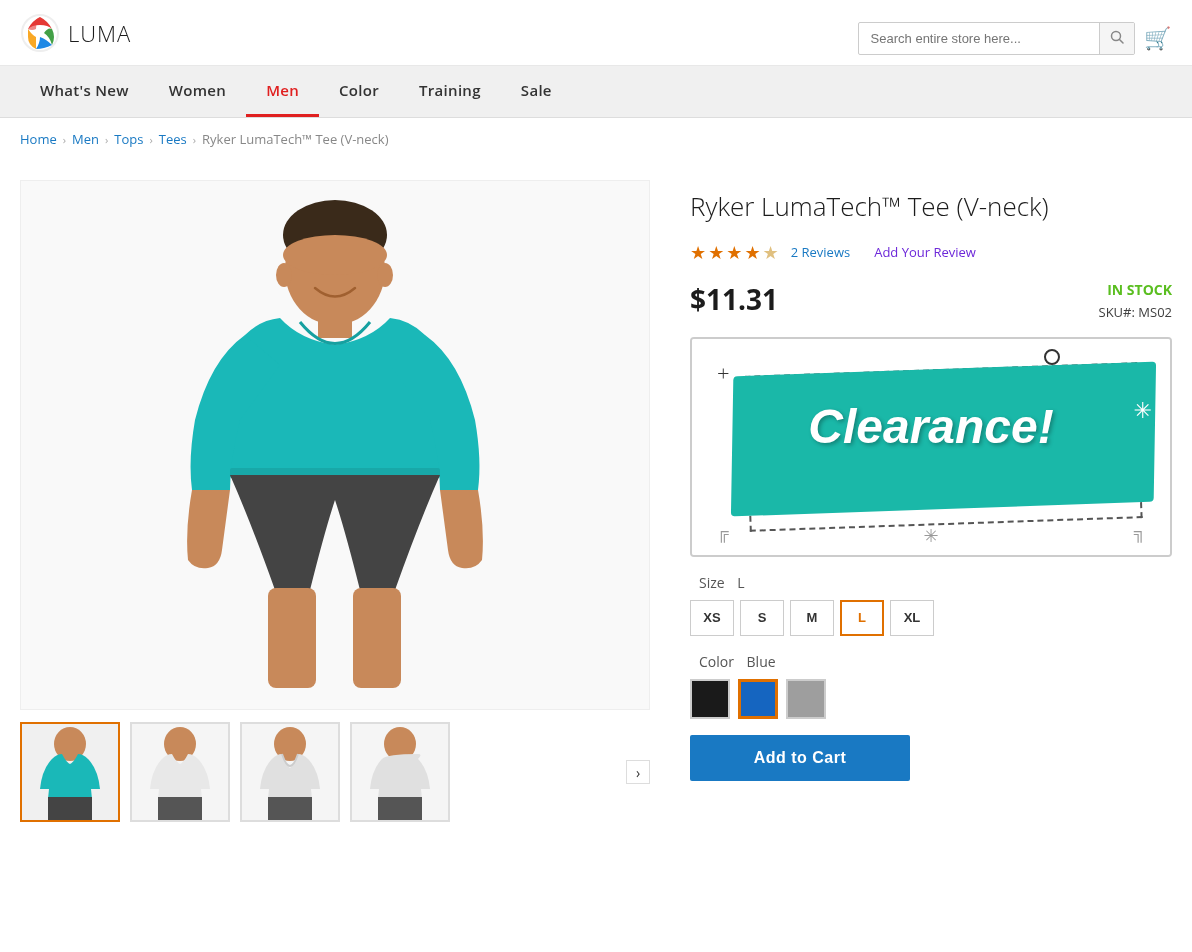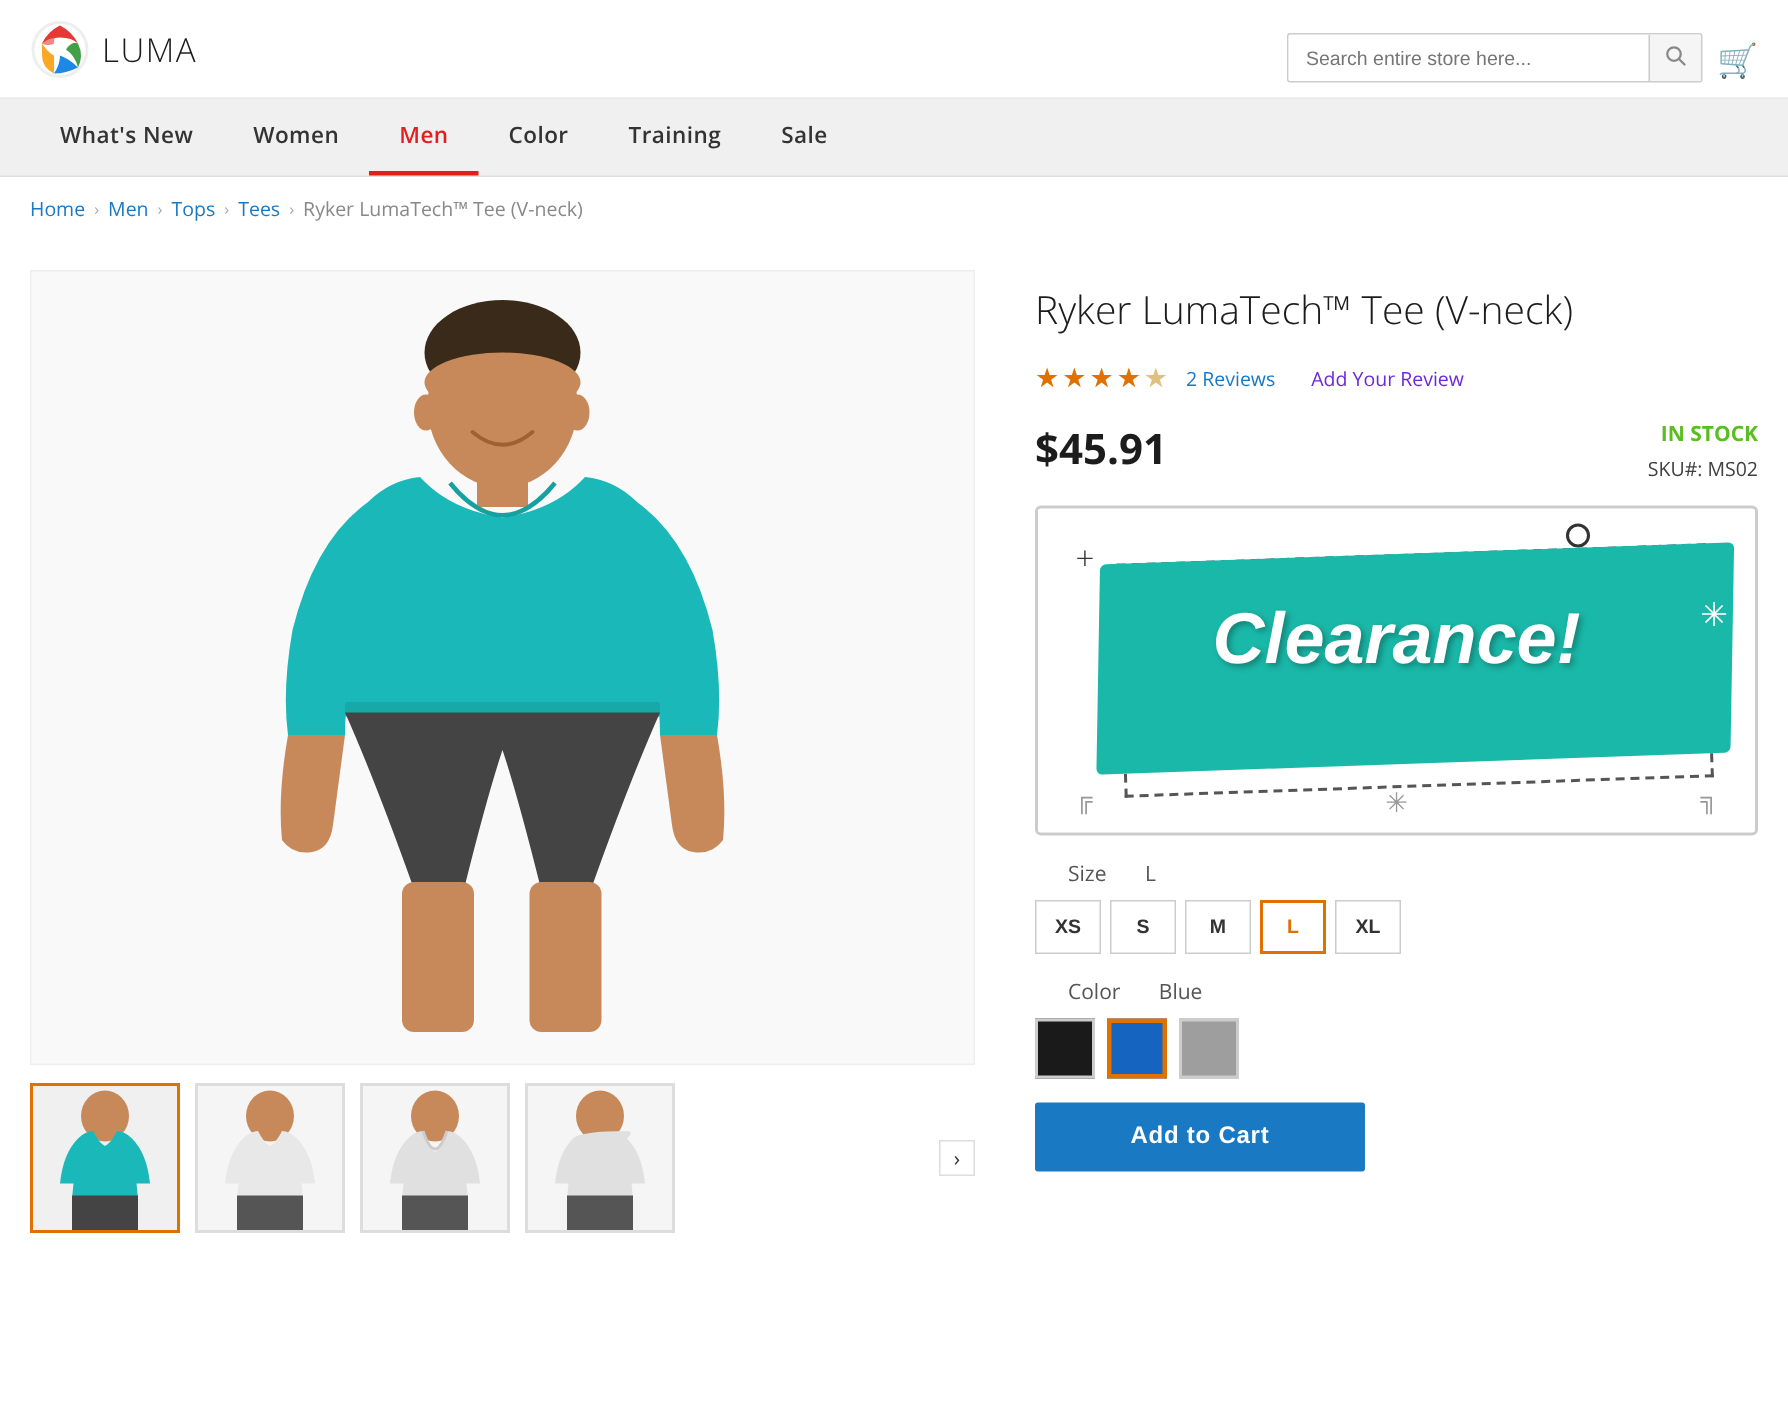--- a/index.html
+++ b/index.html
@@ -3,21 +3,21 @@
   <meta charset="utf-8">
   <style>
     * { box-sizing: border-box; margin: 0; padding: 0; }
     body { font-family: 'Open Sans', Arial, sans-serif; font-size: 14px; color: #333; background: #fff; }
 
     
     .header { display: flex; align-items: center; justify-content: space-between; padding: 10px 20px; background: #fff; border-bottom: 1px solid #e8e8e8; }
     .logo { display: flex; align-items: center; gap: 8px; cursor: pointer; }
     .logo-icon { width: 40px; height: 40px; }
     .logo-text { font-size: 22px; font-weight: 300; color: #1c1c1c; letter-spacing: 1px; text-transform: uppercase; }
-    .header-right { display: flex; align-items: flex-end; gap: 10px; margin-top: 12px; }
+    .header-right { display: flex; align-items: flex-start; gap: 10px; margin-top: 12px; }
     .search-bar { display: flex; align-items: center; border: 1px solid #ccc; border-radius: 2px; overflow: hidden; }
     .search-input { border: none; outline: none; padding: 7px 12px; width: 240px; font-size: 13px; color: #888; }
     .search-btn { background: #f5f5f5; border: none; border-left: 1px solid #ccc; padding: 7px 10px; cursor: pointer; color: #888; }
     .cart-icon { font-size: 22px; color: #555; cursor: pointer; position: relative; }
 
     
     .nav { background: #f0f0f0; border-bottom: 1px solid #ddd; }
     .nav ul { display: flex; list-style: none; padding: 0 20px; }
     .nav ul li a { display: block; padding: 14px 20px; font-size: 15px; color: #333; text-decoration: none; font-weight: 600; letter-spacing: 0.3px; }
     .nav ul li.active a { color: #e02020; border-bottom: 3px solid #e02020; }
@@ -72,21 +72,21 @@
     .clearance-green-shape { position: absolute; top: 30px; left: 40px; right: 15px; height: 140px; background: #1ab8a8; transform: rotate(-2deg) skewX(-3deg); border-radius: 4px; }
     .clearance-text { position: absolute; top: 60px; left: 0; right: 0; text-align: center; font-size: 48px; font-weight: 900; color: #fff; font-style: italic; text-shadow: 2px 2px 4px rgba(0,0,0,0.3); z-index: 10; font-family: Impact, Arial Black, sans-serif; }
     .clearance-asterisk-right { position: absolute; top: 55px; right: 18px; font-size: 22px; color: #fff; z-index: 11; }
     .clearance-bottom-left { position: absolute; bottom: 12px; left: 25px; font-size: 16px; color: #999; }
     .clearance-bottom-right { position: absolute; bottom: 12px; right: 25px; font-size: 16px; color: #999; }
     .clearance-asterisk-bottom { position: absolute; bottom: 8px; left: 50%; transform: translateX(-50%); font-size: 18px; color: #999; }
 
     
     .option-section { margin-bottom: 16px; }
     .option-label { font-size: 14px; font-weight: 700; color: #333; margin-bottom: 8px; }
-    .option-label span { font-weight: 400; color: #555; margin-left: 22px; }
+    .option-label span { font-weight: 400; color: #555; margin-left: 9px; }
     .size-options { display: flex; gap: 6px; }
     .size-btn { width: 44px; height: 36px; border: 1px solid #ccc; background: #fff; font-size: 13px; font-weight: 600; color: #333; cursor: pointer; display: flex; align-items: center; justify-content: center; transition: all 0.15s; }
     .size-btn.active { border: 2px solid #e07000; color: #e07000; }
 
     
     .color-options { display: flex; gap: 8px; margin-top: 6px; }
     .color-swatch { width: 40px; height: 40px; border: 2px solid #ccc; cursor: pointer; }
     .color-swatch.active { border: 3px solid #e07000; }
     .color-black { background: #1a1a1a; }
     .color-blue { background: #1565c0; }
@@ -272,21 +272,21 @@
         <span class="star">★</span>
         <span class="star" style="color:#e0c080;">★</span>
       </div>
       <a href="#" class="reviews-link">2 Reviews</a>
       <span class="rating-sep"> </span>
       <a href="#" class="add-review-link">Add Your Review</a>
     </div>
 
     
     <div class="price-row">
-      <div class="price">$45.91</div>
+      <div class="price">$11.31</div>
       <div class="stock-sku">
         <div class="in-stock">IN STOCK</div>
         <div class="sku">
           <span>SKU#:</span>
           <span>MS02</span>
         </div>
       </div>
     </div>
 
     

